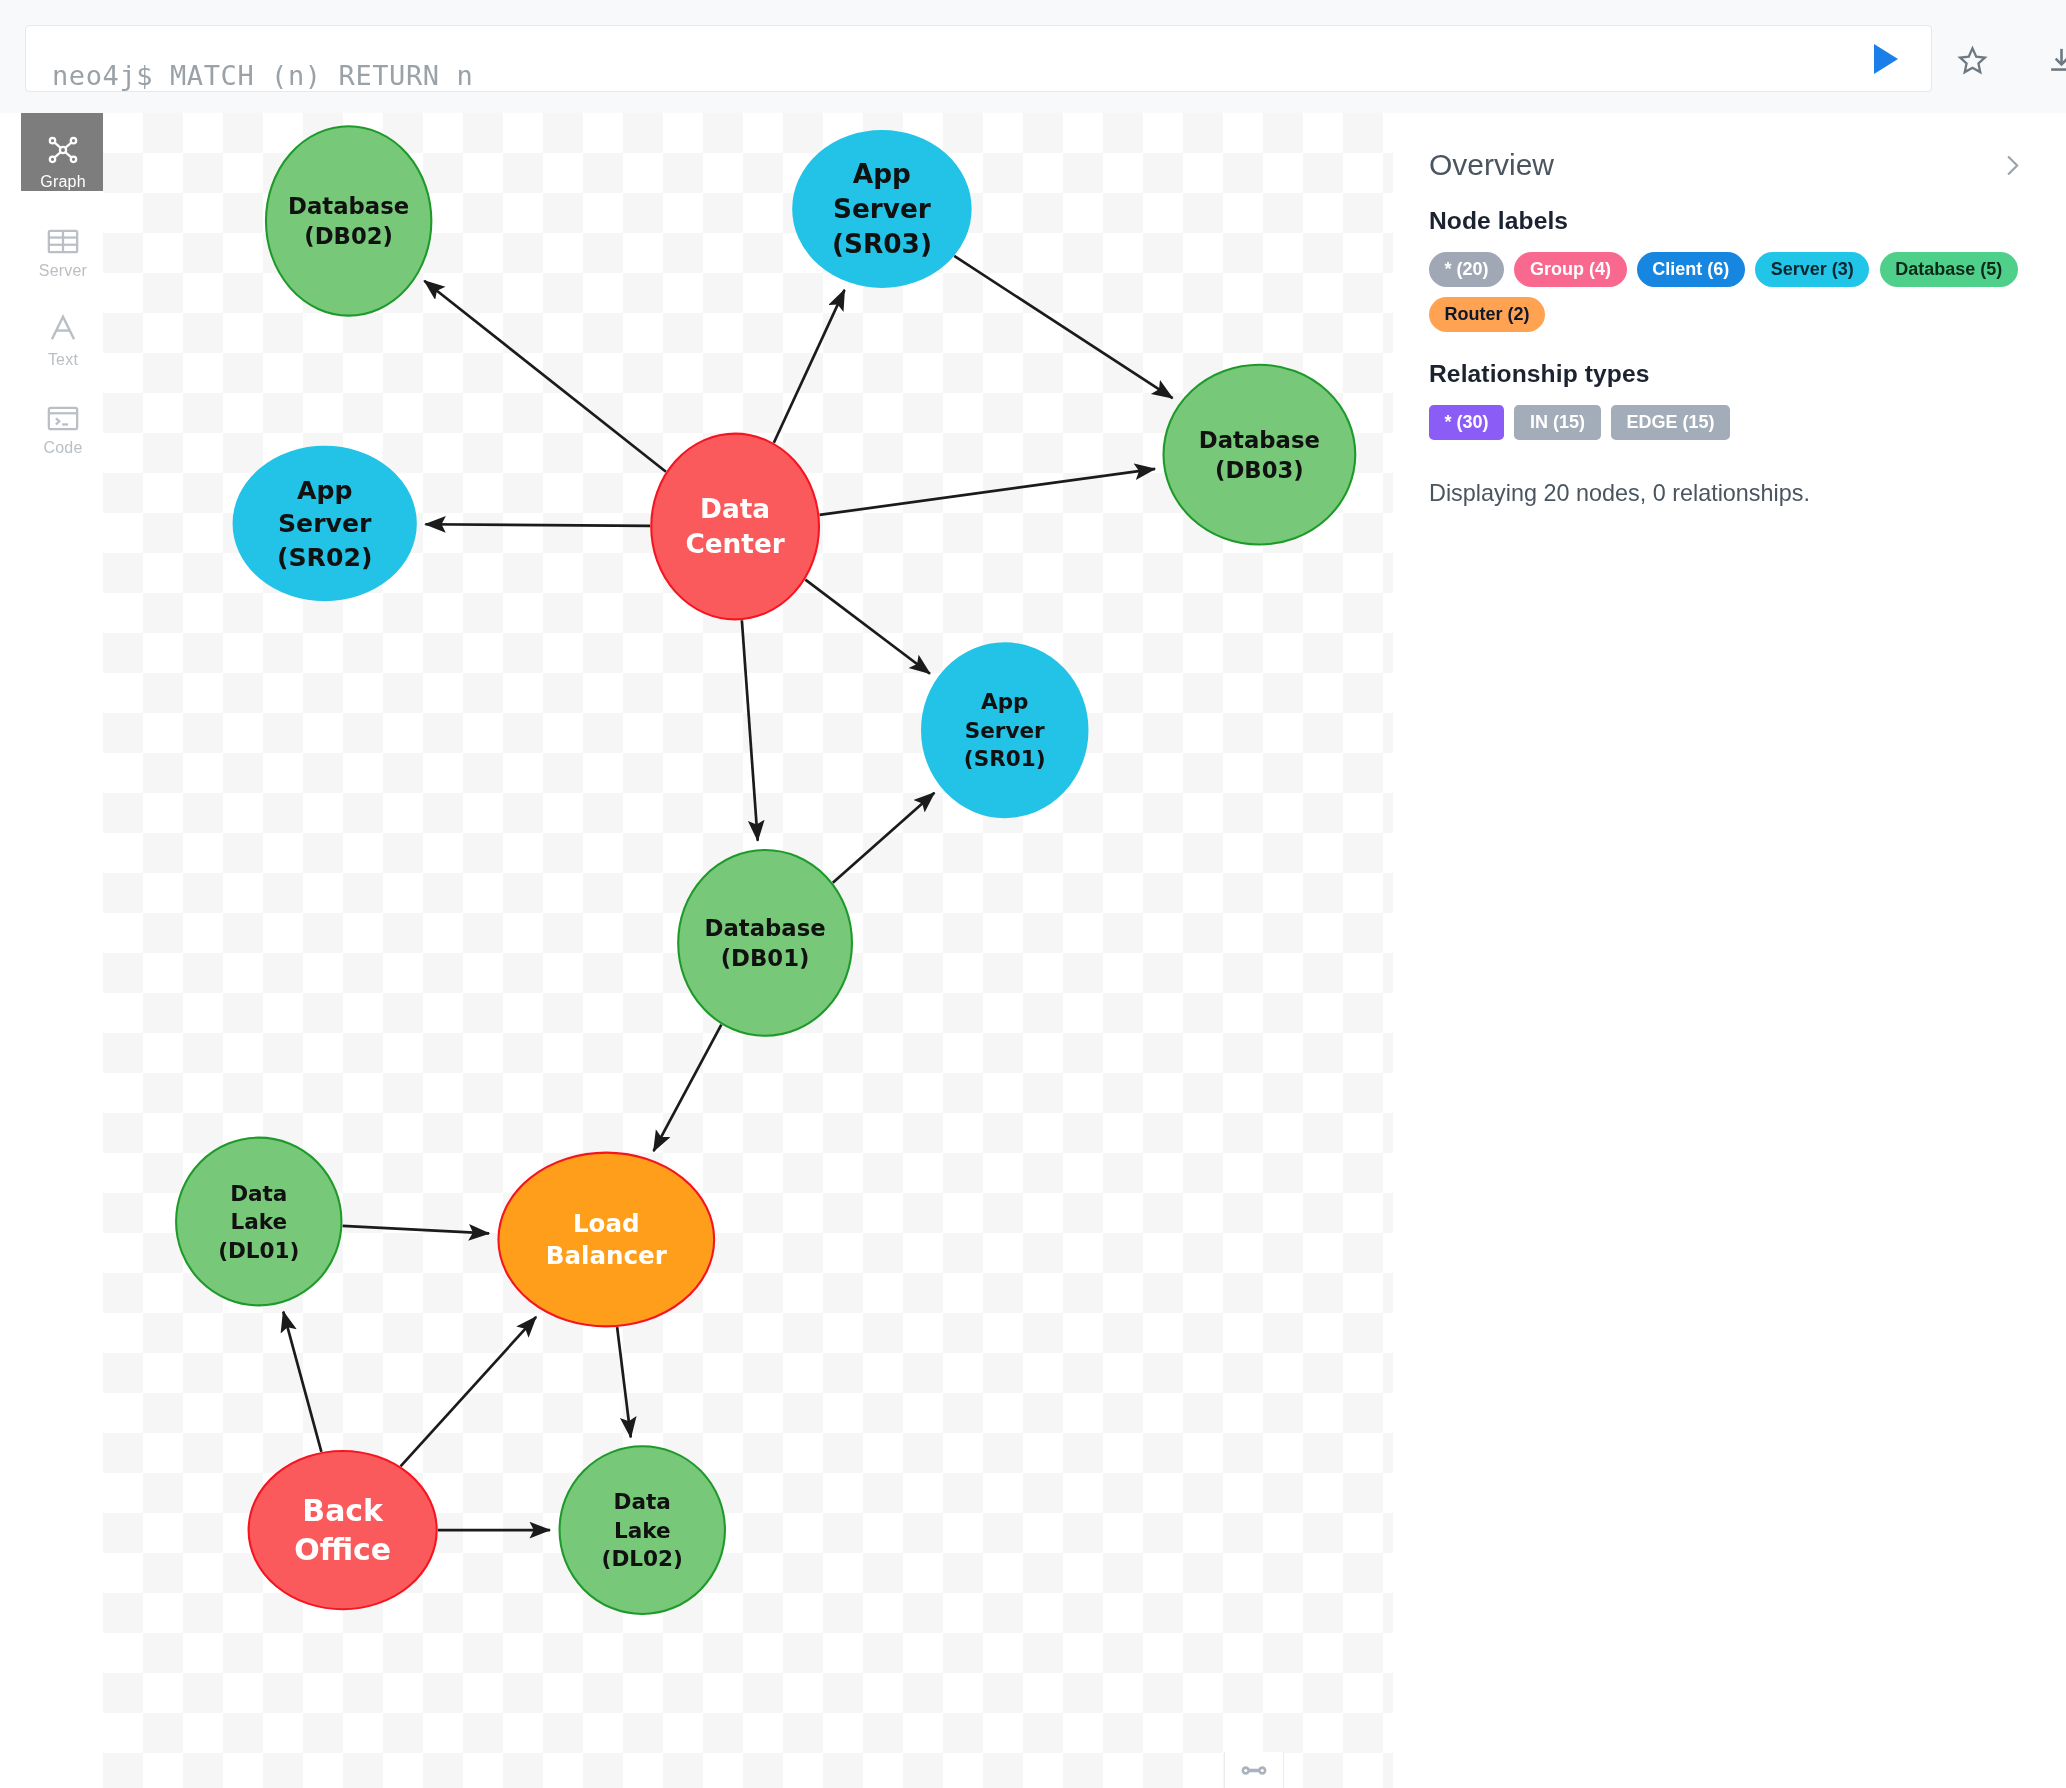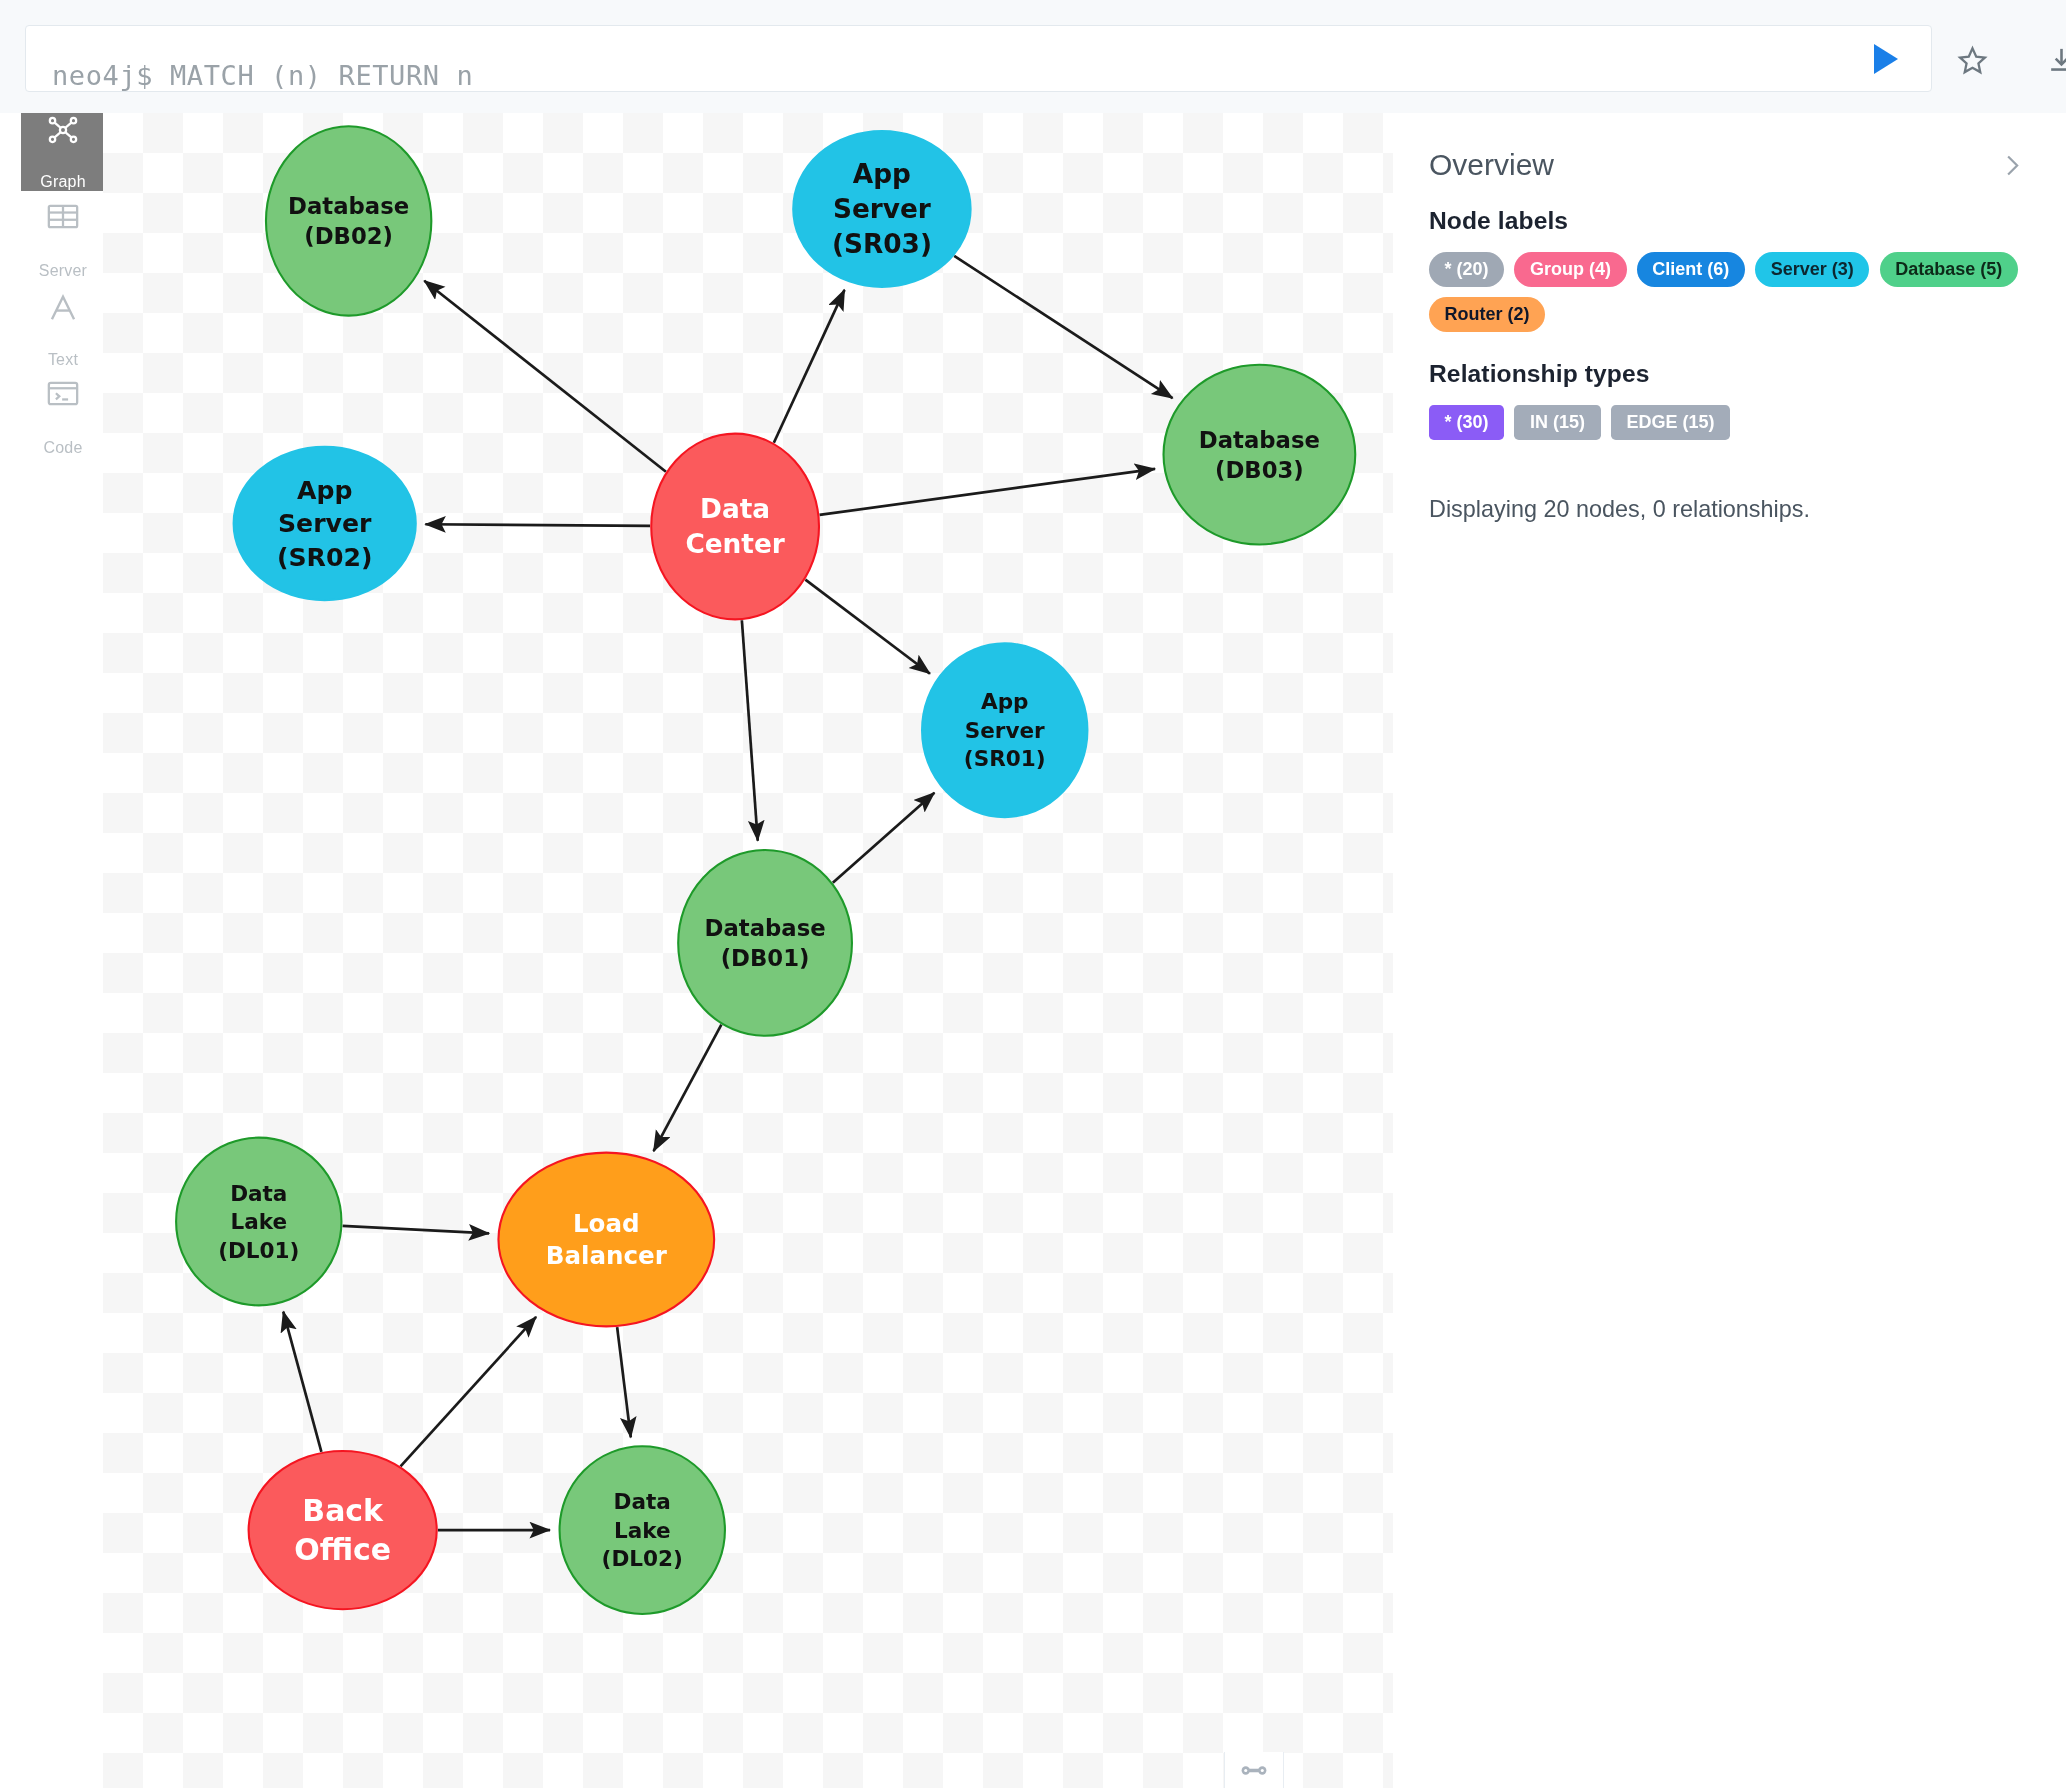--- a/index.html
+++ b/index.html
@@ -66,21 +66,21 @@
   
   #view-sidebar {
     position: absolute; left: 24px; top: 113px;
     width: 78px; height: 1676px;
     background: #ffffff;
     display: flex; flex-direction: column; align-items: center;
   }
   .view-tab {
     width: 85px; height: 78px;
     display: flex; flex-direction: column;
-    align-items: center; justify-content: space-between;
+    align-items: center; justify-content: flex-end;
     gap: 6px;
     cursor: pointer;
     color: #b9bfc4;
     margin-bottom: 10.8px;
   }
   .view-tab.active { background: #7d7d7d; color: #ffffff; }
   .view-tab .vt-label { font-size: 16px; letter-spacing: 0.2px; }
   .view-tab svg { display:block; }
 
   
@@ -140,21 +140,21 @@
     border-radius: 60px;
     padding: 7.2px 15.6px;
     font-size: 18px; font-weight: bold;
     white-space: nowrap;
     cursor: pointer;
     line-height: 1.15;
   }
   .chip-sq { border-radius: 4.8px; }
   #relationship-block { margin-top: 28px; }
   #displaying-text {
-    margin-top: 56px;
+    margin-top: 40px;
     font-size: 23.4px; color: #4a5560; font-weight: 400;
   }
 </style>
 </head>
 <body>
 
 <div id="app">
 
   <div id="query-bar">
     <div id="query-editor">

